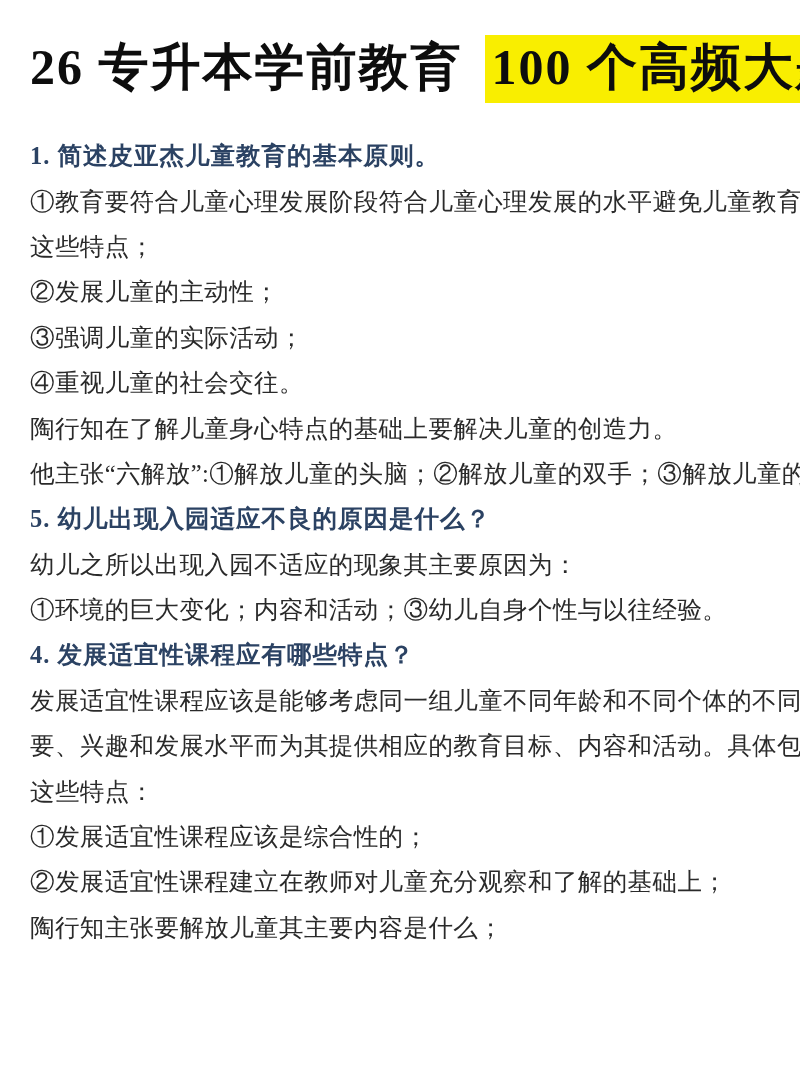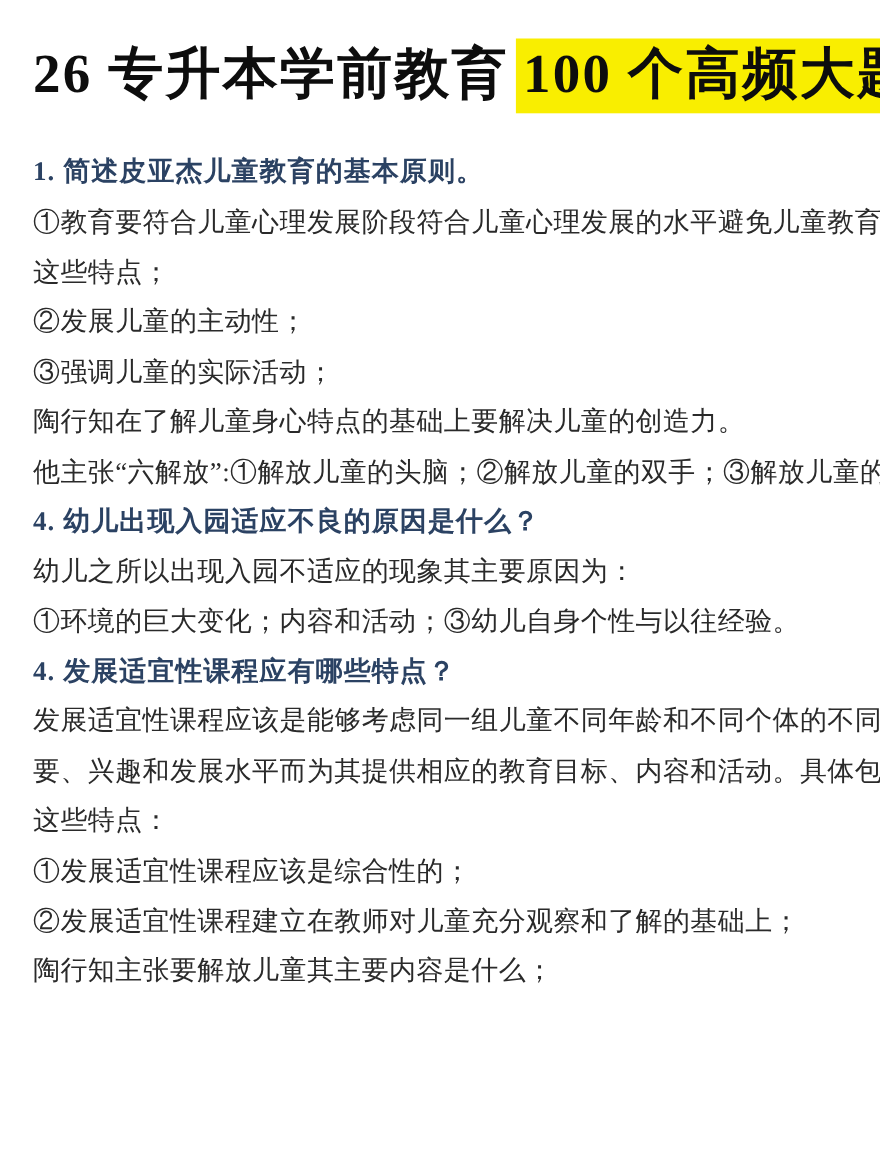--- a/index.html
+++ b/index.html
@@ -20,21 +20,21 @@
     left: 30px;
     right: 4px;
     font-size: 50px;
     font-weight: 700;
     color: var(--title-color, #0d0d0d);
     letter-spacing: 2px;
     white-space: nowrap;
     line-height: 1.35;
   }
   .title-plain {
-    padding-right: 6px;
+    padding-right: 22px;
   }
   .title-hl {
     background: var(--hl-color, #f9ee00);
     padding: 4px 7px 8px 7px;
   }
   .content {
     position: absolute;
     top: 133px;
     left: 30px;
     right: 26px;
@@ -60,23 +60,24 @@
 <div class="page">
 
   <div class="title"><span class="title-plain">26 专升本学前教育</span><span class="title-hl">100 个高频大题</span></div>
 
   <div class="content">
     <div class="line heading">1. 简述皮亚杰儿童教育的基本原则。</div>
     <div class="line">①教育要符合儿童心理发展阶段符合儿童心理发展的水平避免儿童教育成</div>
     <div class="line">这些特点；</div>
     <div class="line">②发展儿童的主动性；</div>
     <div class="line">③强调儿童的实际活动；</div>
+    <div class="line">④重视儿童的社会交往。</div>
     <div class="line">陶行知在了解儿童身心特点的基础上要解决儿童的创造力。</div>
     <div class="line">他主张“六解放”:①解放儿童的头脑；②解放儿童的双手；③解放儿童的</div>
-    <div class="line heading">4. 幼儿出现入园适应不良的原因是什么？</div>
+    <div class="line heading">5. 幼儿出现入园适应不良的原因是什么？</div>
     <div class="line">幼儿之所以出现入园不适应的现象其主要原因为：</div>
     <div class="line">①环境的巨大变化；内容和活动；③幼儿自身个性与以往经验。</div>
     <div class="line heading">4. 发展适宜性课程应有哪些特点？</div>
     <div class="line">发展适宜性课程应该是能够考虑同一组儿童不同年龄和不同个体的不同需</div>
     <div class="line">要、兴趣和发展水平而为其提供相应的教育目标、内容和活动。具体包含</div>
     <div class="line">这些特点：</div>
     <div class="line">①发展适宜性课程应该是综合性的；</div>
     <div class="line">②发展适宜性课程建立在教师对儿童充分观察和了解的基础上；</div>
     <div class="line">陶行知主张要解放儿童其主要内容是什么；</div>
   </div>

